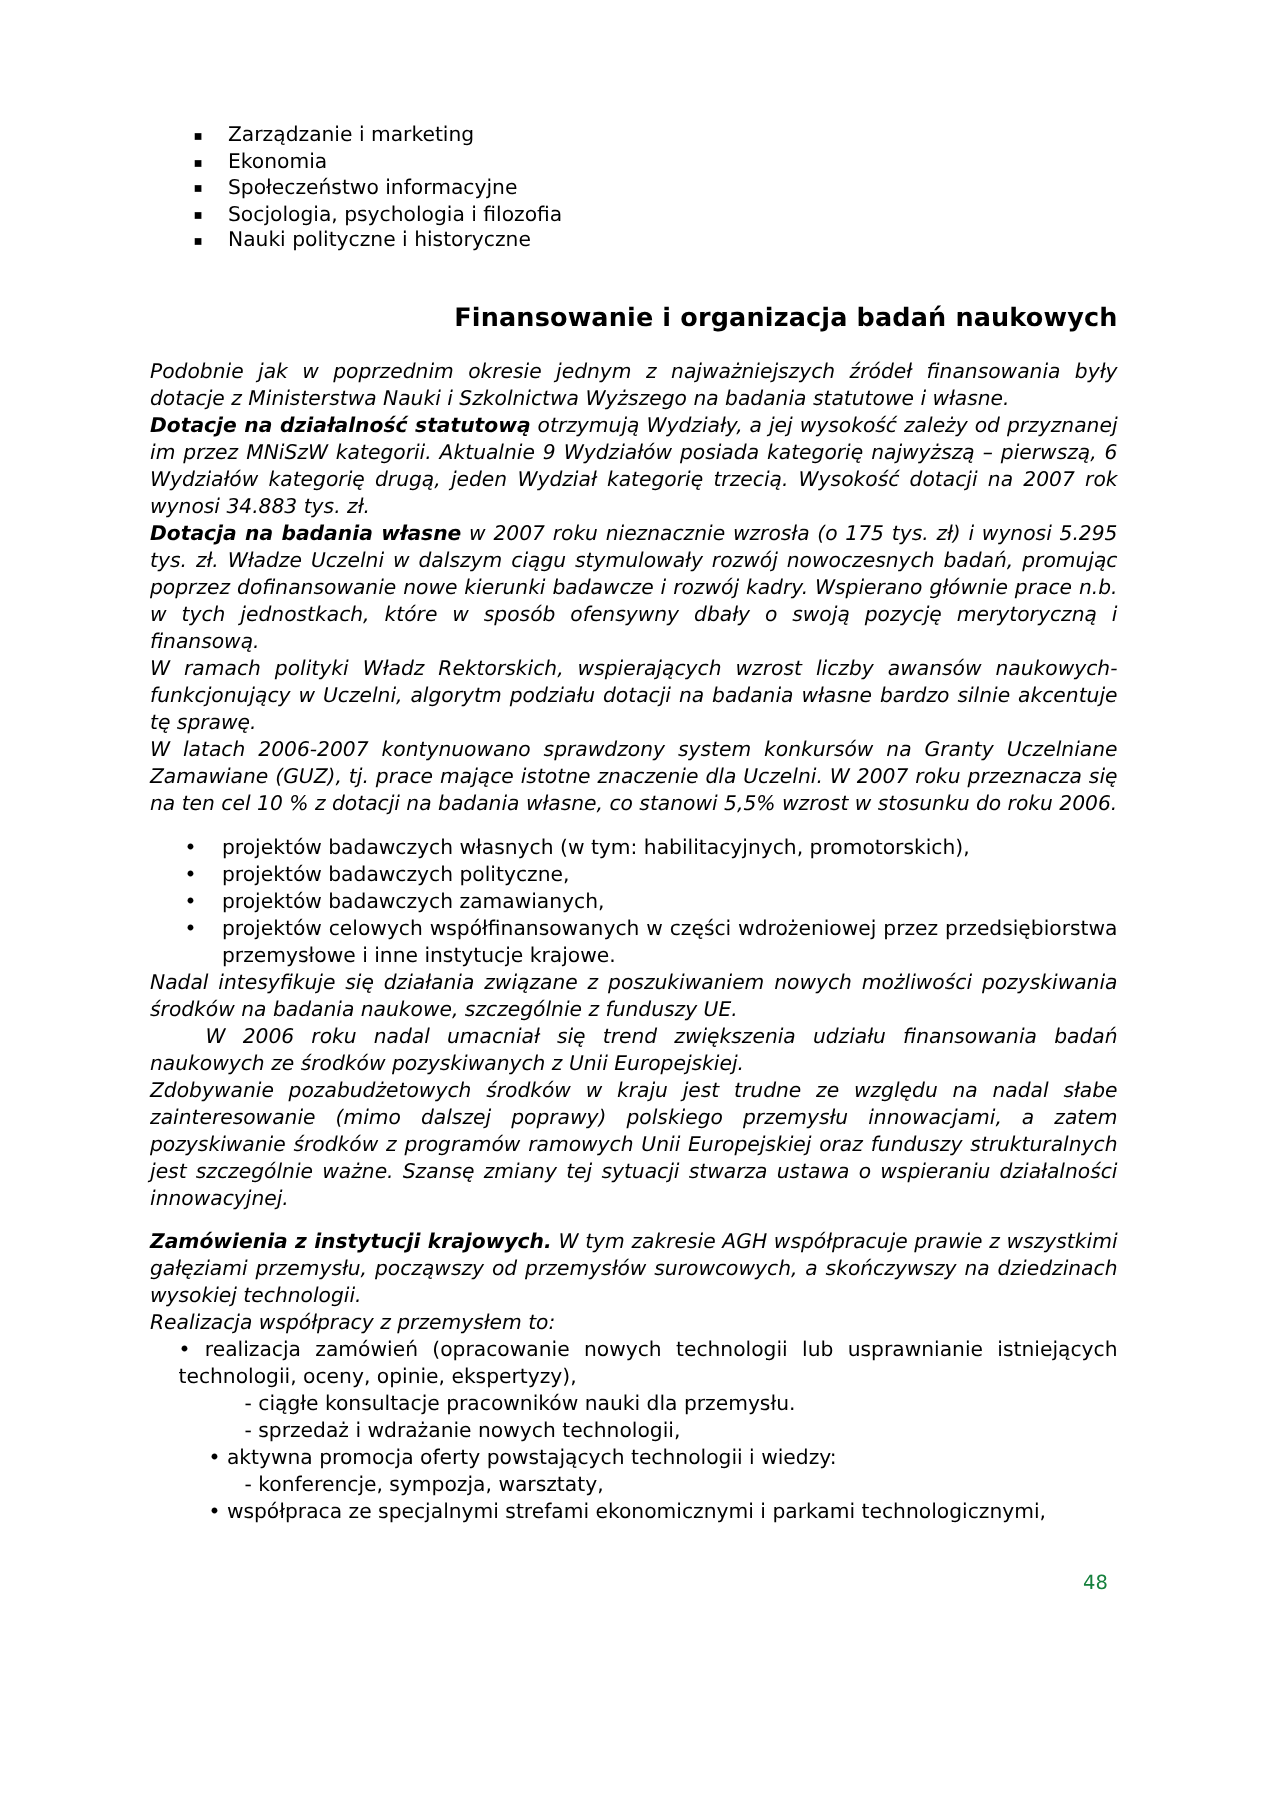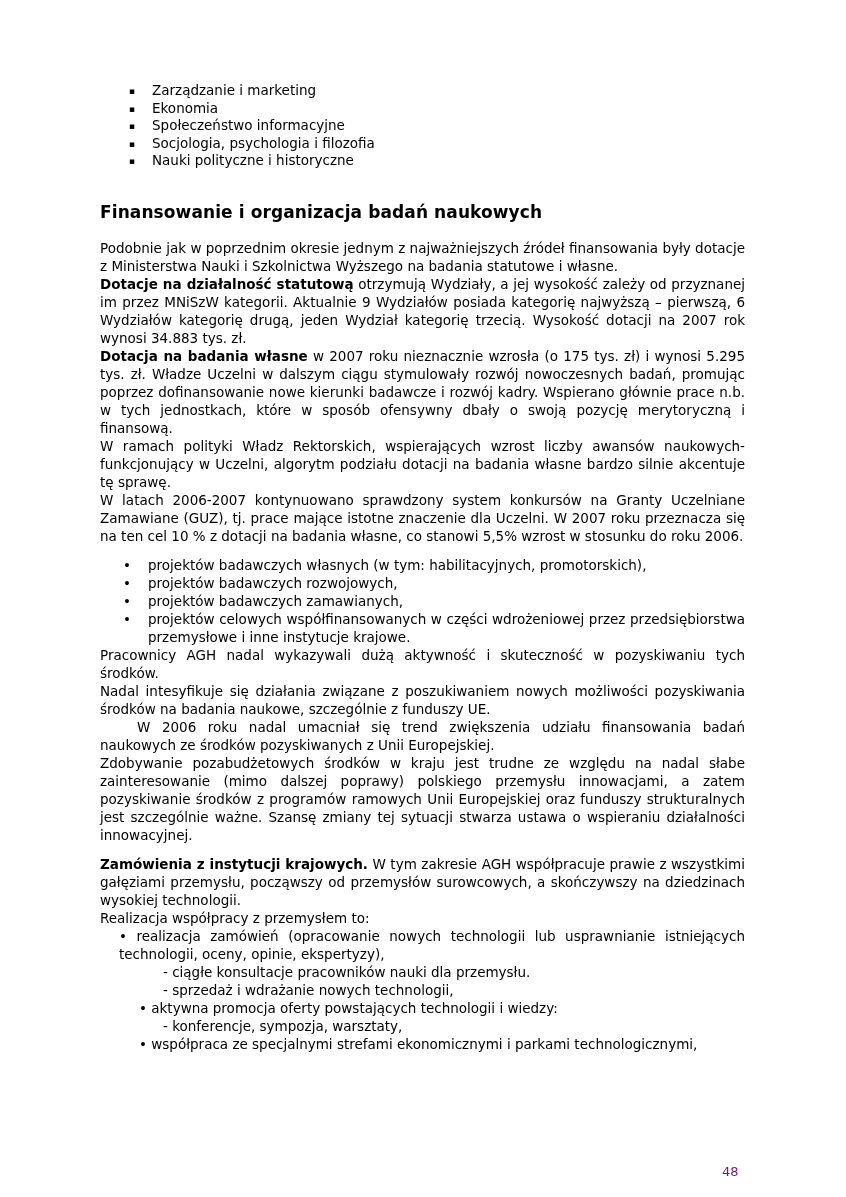--- a/index.html
+++ b/index.html
@@ -27,43 +27,44 @@
     position: absolute; left: 29px; top: 1px;
     font-size: 9px; line-height: 17.5px;
   }
   
   h1.title {
     font-size: 17px;
     line-height: 21px;
     font-weight: bold;
     margin: 32px 0 16px 0;
     letter-spacing: 0.1px;
+    text-align: right;
   }
   
   .body-text { font-size: 13.5px; line-height: 18px; text-align: justify; }
-  .body-text p { margin: 0; }
+  .body-text p { margin: 0; font-style: italic; }
   b.lead { font-weight: bold; margin-top: 40px; }
   .block-gap { margin-top: 11px; }
   .indent-first { text-indent: 37px; }
   
   .round-list { list-style: none; margin: 0; padding: 0; }
   .round-list li { position: relative; padding-left: 48px; text-align: justify; }
   .round-list .rb { position: absolute; left: 23px; top: 0; }
   
   .zam-list { list-style: none; margin: 0; padding: 0; }
   .zam-list li.l1 { padding-left: 19px; }
   .zam-list li.l2 { padding-left: 39px; }
   .zam-list .sub { padding-left: 24px; }
   
   .page-number {
     position: absolute;
-    top: 1164px;
+    top: 1048px;
     left: 722px;
     font-size: 13px;
-    color: #701a75;
+    color: #15803d;
   }
 </style>
 </head>
 <body>
 
 <div class="page">
 
   <ul class="top-list">
     <li><span class="sq">▪</span><span>Zarządzanie i marketing</span></li>
     <li><span class="sq">▪</span><span>Ekonomia</span></li>
@@ -82,25 +83,24 @@
 
     <p><b class="lead">Dotacja na badania własne</b><span> w 2007 roku nieznacznie wzrosła (o 175 tys. zł) i wynosi 5.295 tys. zł. Władze Uczelni w dalszym ciągu stymulowały rozwój nowoczesnych badań, promując poprzez dofinansowanie nowe kierunki badawcze i rozwój kadry. Wspierano głównie prace n.b. w tych jednostkach, które w sposób ofensywny dbały o swoją pozycję merytoryczną i finansową.</span></p>
 
     <p>W ramach polityki Władz Rektorskich, wspierających wzrost liczby awansów naukowych- funkcjonujący w Uczelni, algorytm podziału dotacji na badania własne bardzo silnie akcentuje tę sprawę.</p>
 
     <p>W latach 2006-2007 kontynuowano sprawdzony system konkursów na Granty Uczelniane Zamawiane (GUZ), tj. prace mające istotne znaczenie dla Uczelni. W 2007 roku przeznacza się na ten cel 10 % z dotacji na badania własne, co stanowi 5,5% wzrost w stosunku do roku 2006.</p>
 
     <div class="block-gap">
       <ul class="round-list">
         <li><span class="rb">•</span><span>projektów badawczych własnych (w tym: habilitacyjnych, promotorskich),</span></li>
-        <li><span class="rb">•</span><span>projektów badawczych rozwojowych,</span></li>
+        <li><span class="rb">•</span><span>projektów badawczych polityczne,</span></li>
         <li><span class="rb">•</span><span>projektów badawczych zamawianych,</span></li>
         <li><span class="rb">•</span><span>projektów celowych współfinansowanych w części wdrożeniowej przez przedsiębiorstwa przemysłowe i inne instytucje krajowe.</span></li>
       </ul>
-      <p>Pracownicy AGH nadal wykazywali dużą aktywność i skuteczność w pozyskiwaniu tych środków.</p>
       <p>Nadal intesyfikuje się działania związane z poszukiwaniem nowych możliwości pozyskiwania środków na badania naukowe, szczególnie z funduszy UE.</p>
       <p class="indent-first">W 2006 roku nadal umacniał się trend zwiększenia udziału finansowania badań naukowych ze środków pozyskiwanych z Unii Europejskiej.</p>
       <p>Zdobywanie pozabudżetowych środków w kraju jest trudne ze względu na nadal słabe zainteresowanie (mimo dalszej poprawy) polskiego przemysłu innowacjami, a zatem pozyskiwanie środków z programów ramowych Unii Europejskiej oraz funduszy strukturalnych jest szczególnie ważne. Szansę zmiany tej sytuacji stwarza ustawa o wspieraniu działalności innowacyjnej.</p>
     </div>
 
     <div class="block-gap">
       <p><b class="lead">Zamówienia z instytucji krajowych.</b><span> W tym zakresie AGH współpracuje prawie z wszystkimi gałęziami przemysłu, począwszy od przemysłów surowcowych, a skończywszy na dziedzinach wysokiej technologii.</span></p>
       <p>Realizacja współpracy z przemysłem to:</p>
       <ul class="zam-list">
         <li class="l1"><span>•</span> <span>realizacja zamówień (opracowanie nowych technologii lub usprawnianie istniejących technologii, oceny, opinie, ekspertyzy),</span></li>

